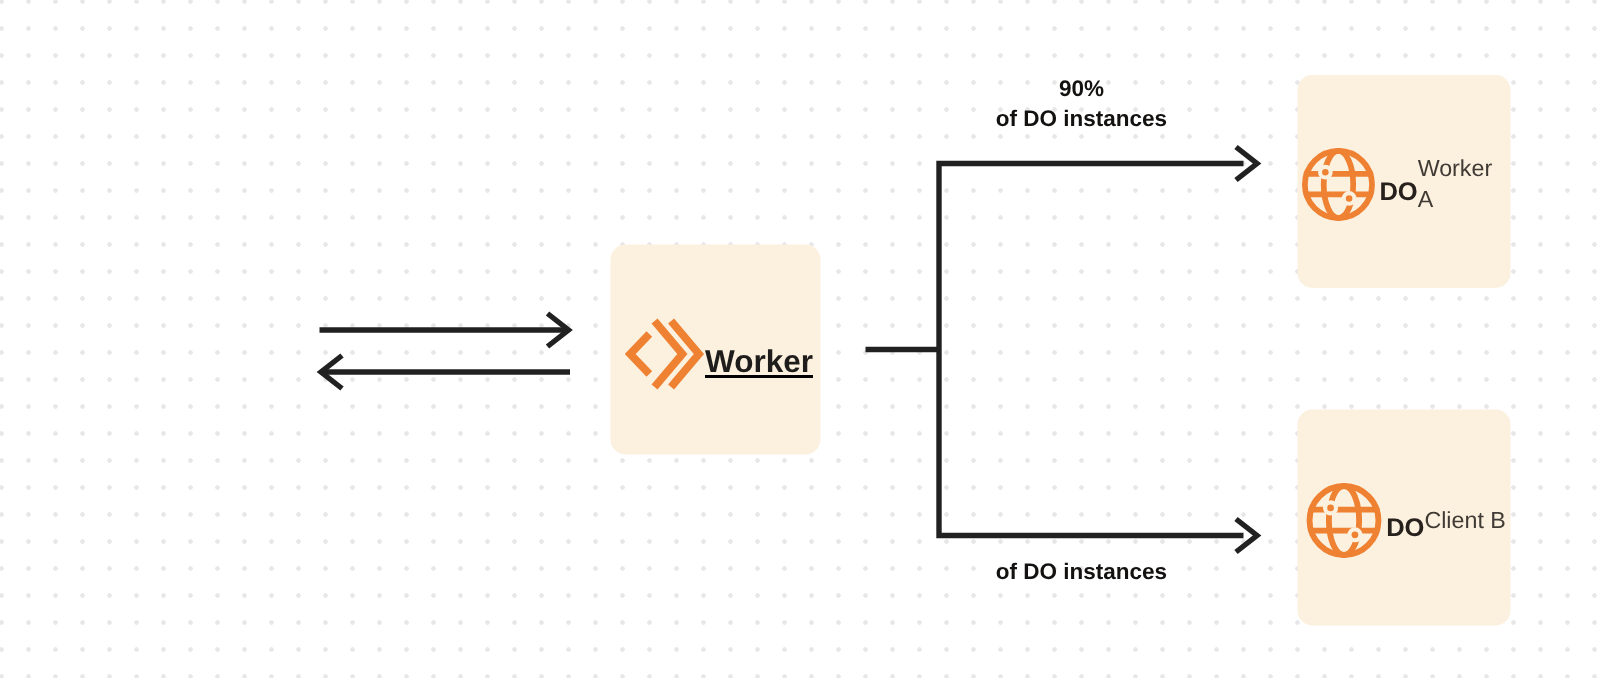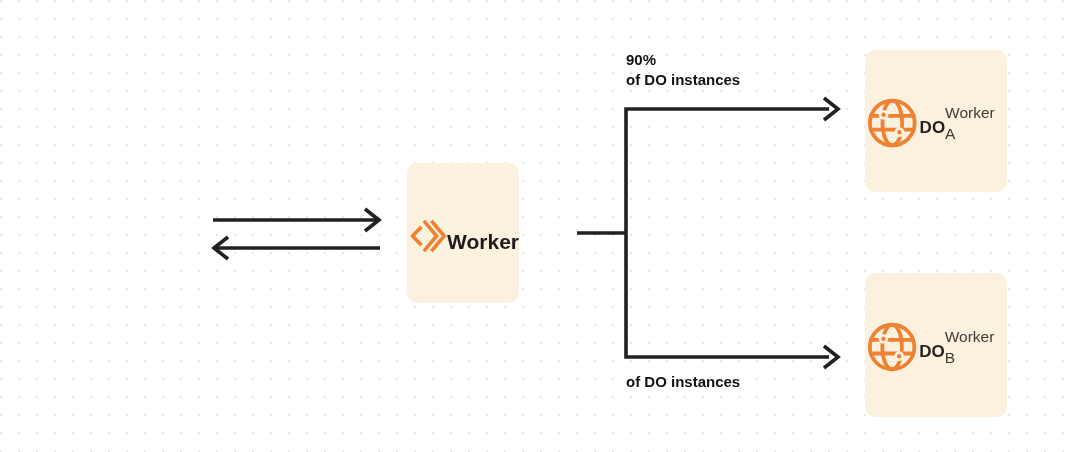--- a/index.html
+++ b/index.html
@@ -32,24 +32,25 @@
     border-radius: 8px;
   }
   .client-node .node-label {
     font-size: 22px;
     font-weight: bold;
     color: #1f1d1c;
     letter-spacing: 0.2px;
   }
   .worker-node {
     left: 407px; top: 163px;
-    width: 112px; height: 140px;
+    width: 140px; height: 140px;
     background: #fcf0de;
     border-radius: 10px;
     padding-top: 6px;
+    text-decoration: underline;
   }
   .worker-node .node-icon { width: 58px; height: 62px; }
   .worker-node .node-label {
     margin-top: 12px;
     font-size: 21px;
     font-weight: bold;
     color: #1f1d1c;
   }
   .do-node {
     width: 142px;
@@ -76,20 +77,21 @@
   .connector-layer {
     position: absolute;
     left: 0; top: 0;
     width: 1072px; height: 452px;
     pointer-events: none;
   }
   .route-label {
     position: absolute;
     left: 626px;
     width: 190px;
+    text-align: center;
     font-size: 15px;
     font-weight: bold;
     color: #141211;
     line-height: 20px;
   }
   .route-label-a { top: 50px; }
   .route-label-b { top: 372px; }
 </style>
 </head>
 <body>
@@ -128,21 +130,21 @@
       <g fill="none" stroke="#ee8132" stroke-width="7" stroke-linecap="round">
         <circle cx="50" cy="50" r="41"></circle>
         <ellipse cx="50" cy="50" rx="18" ry="41"></ellipse>
         <line x1="11" y1="37" x2="89" y2="37"></line>
         <line x1="11" y1="62" x2="89" y2="62"></line>
       </g>
       <circle cx="34" cy="35" r="6.5" fill="#ee8132" stroke="#fcf0de" stroke-width="5"></circle>
       <circle cx="63" cy="67" r="6.5" fill="#ee8132" stroke="#fcf0de" stroke-width="5"></circle>
     </svg>
     <div class="node-title">DO</div>
-    <div class="node-subtitle">Worker B</div>
+    <div class="node-subtitle">Client B</div>
   </div>
 
   <svg class="connector-layer" viewBox="0 0 1072 452">
     <g fill="none" stroke="#212121" stroke-width="3.6" stroke-linecap="butt" stroke-linejoin="miter">
 
       <g>
         <line x1="213" y1="220" x2="377" y2="220"></line>
         <polyline points="365,209 379,220 365,231"></polyline>
       </g>
 

